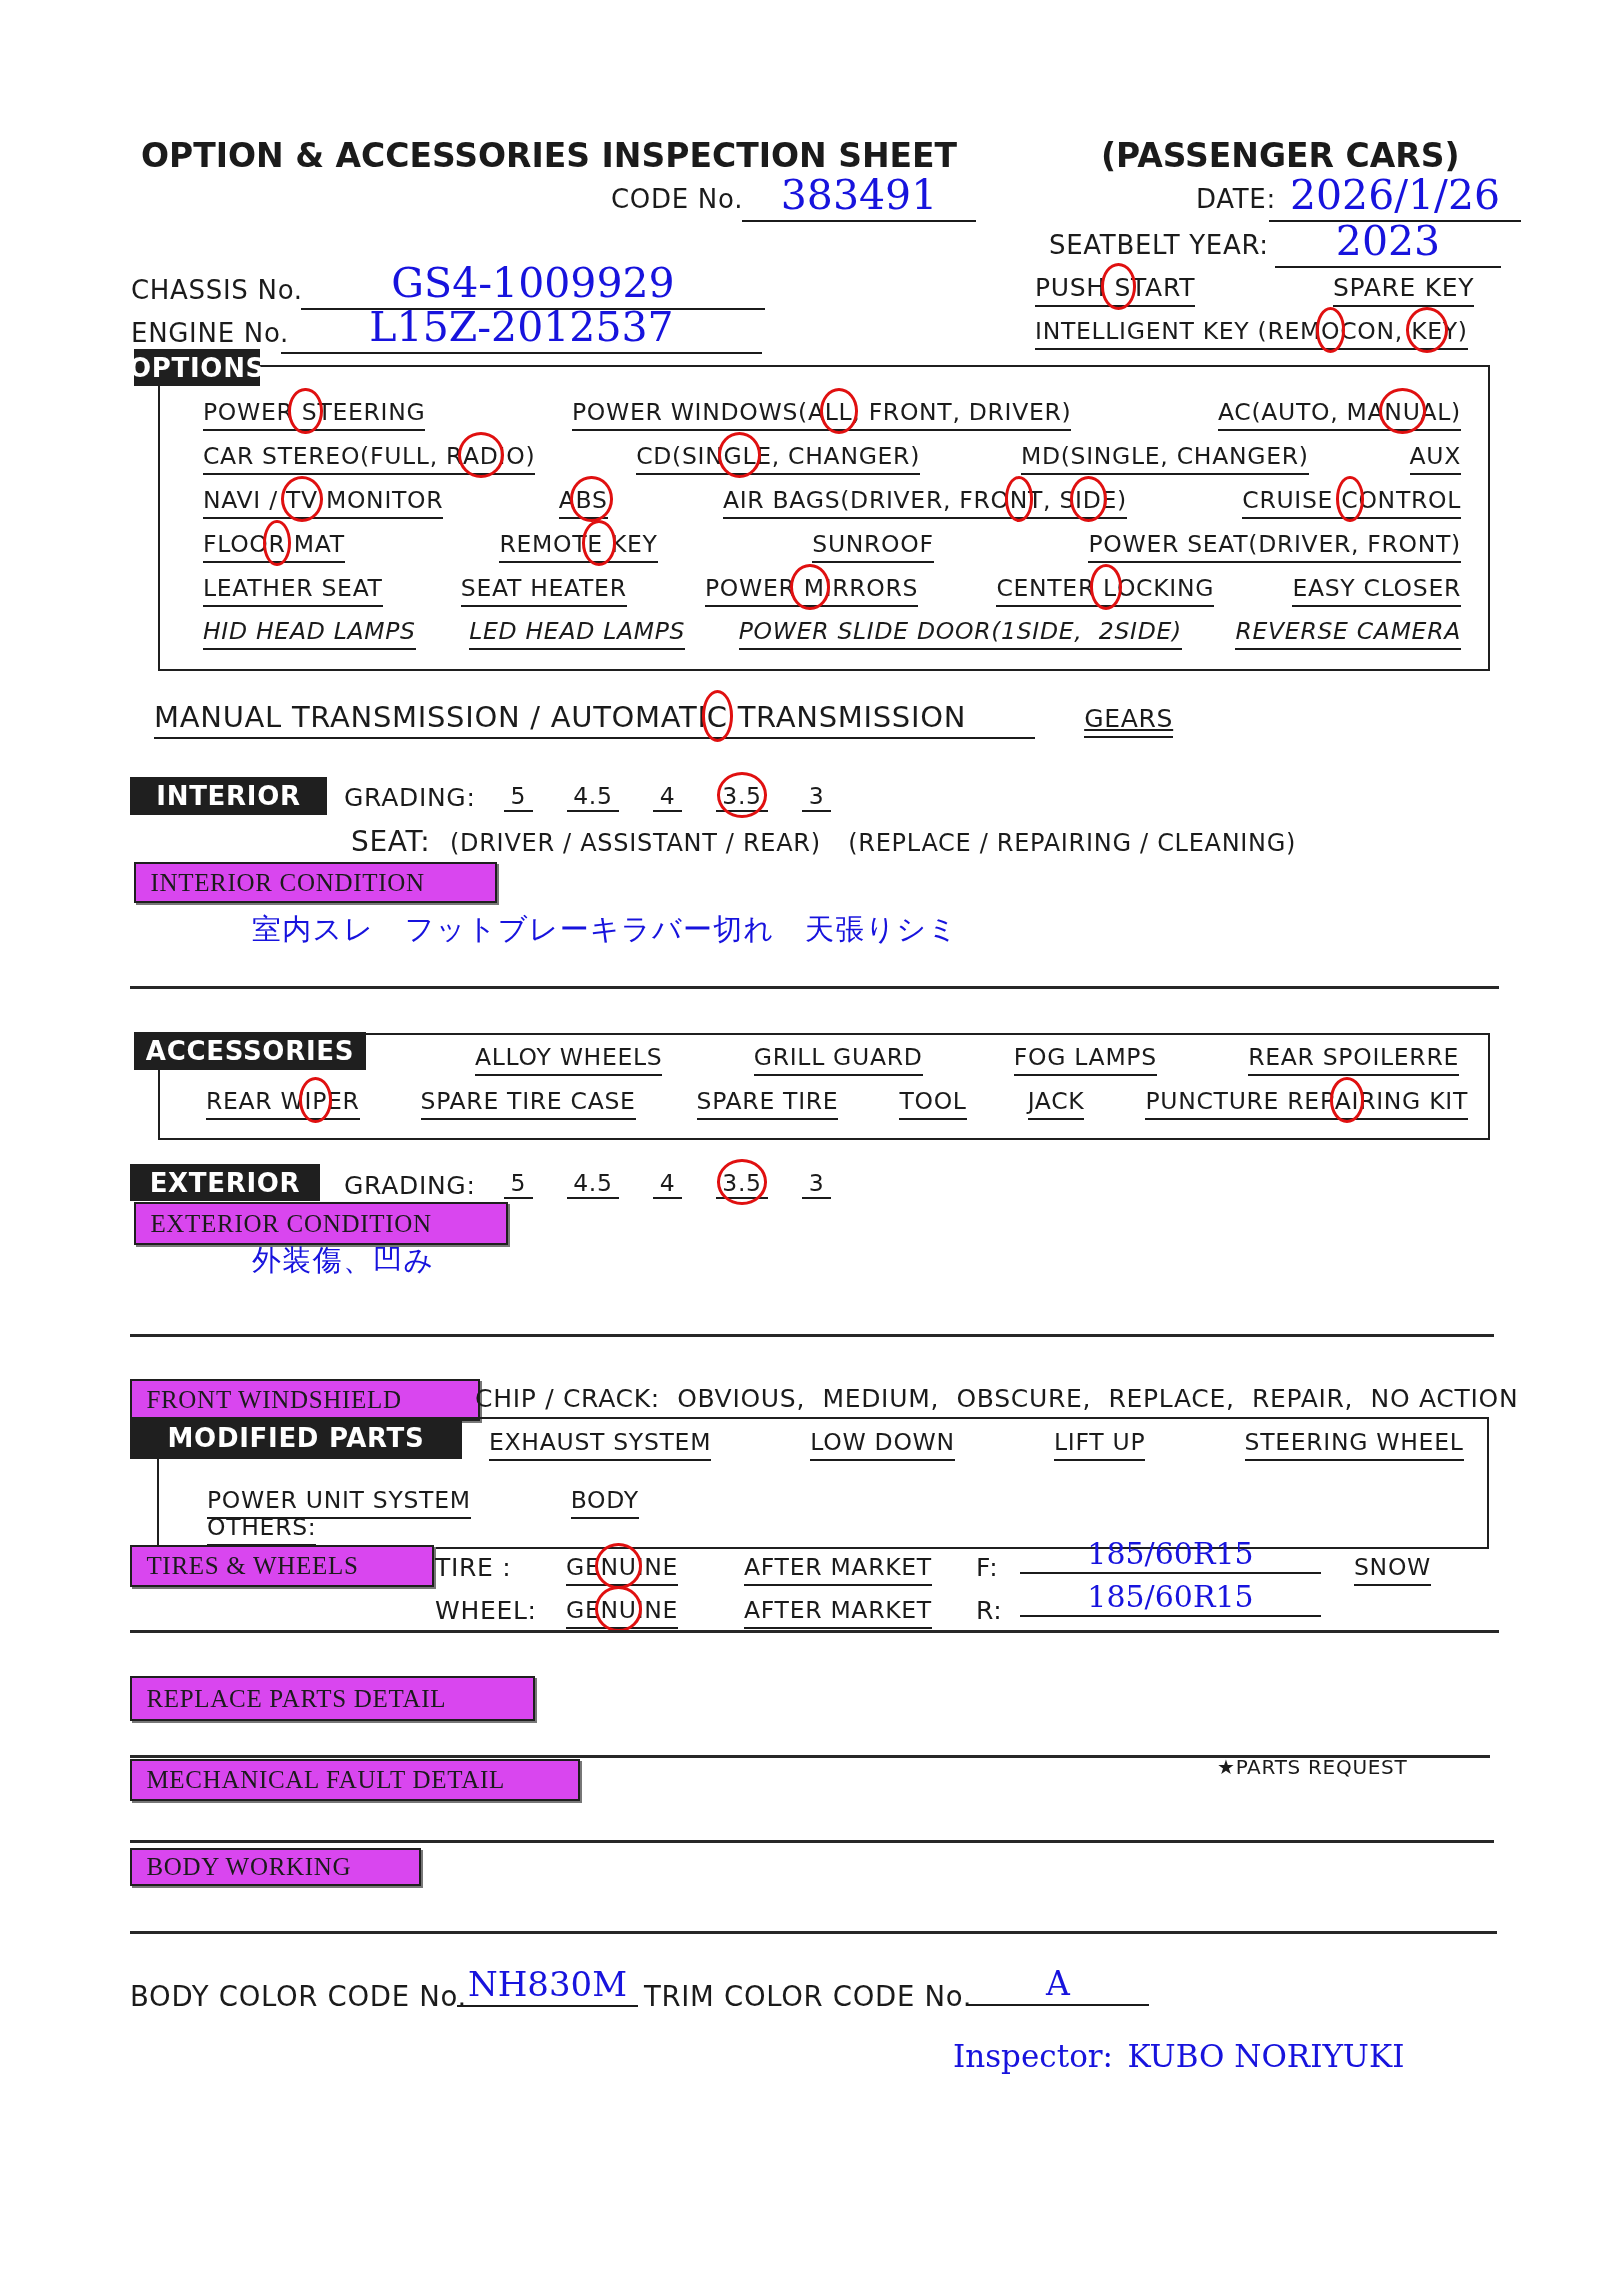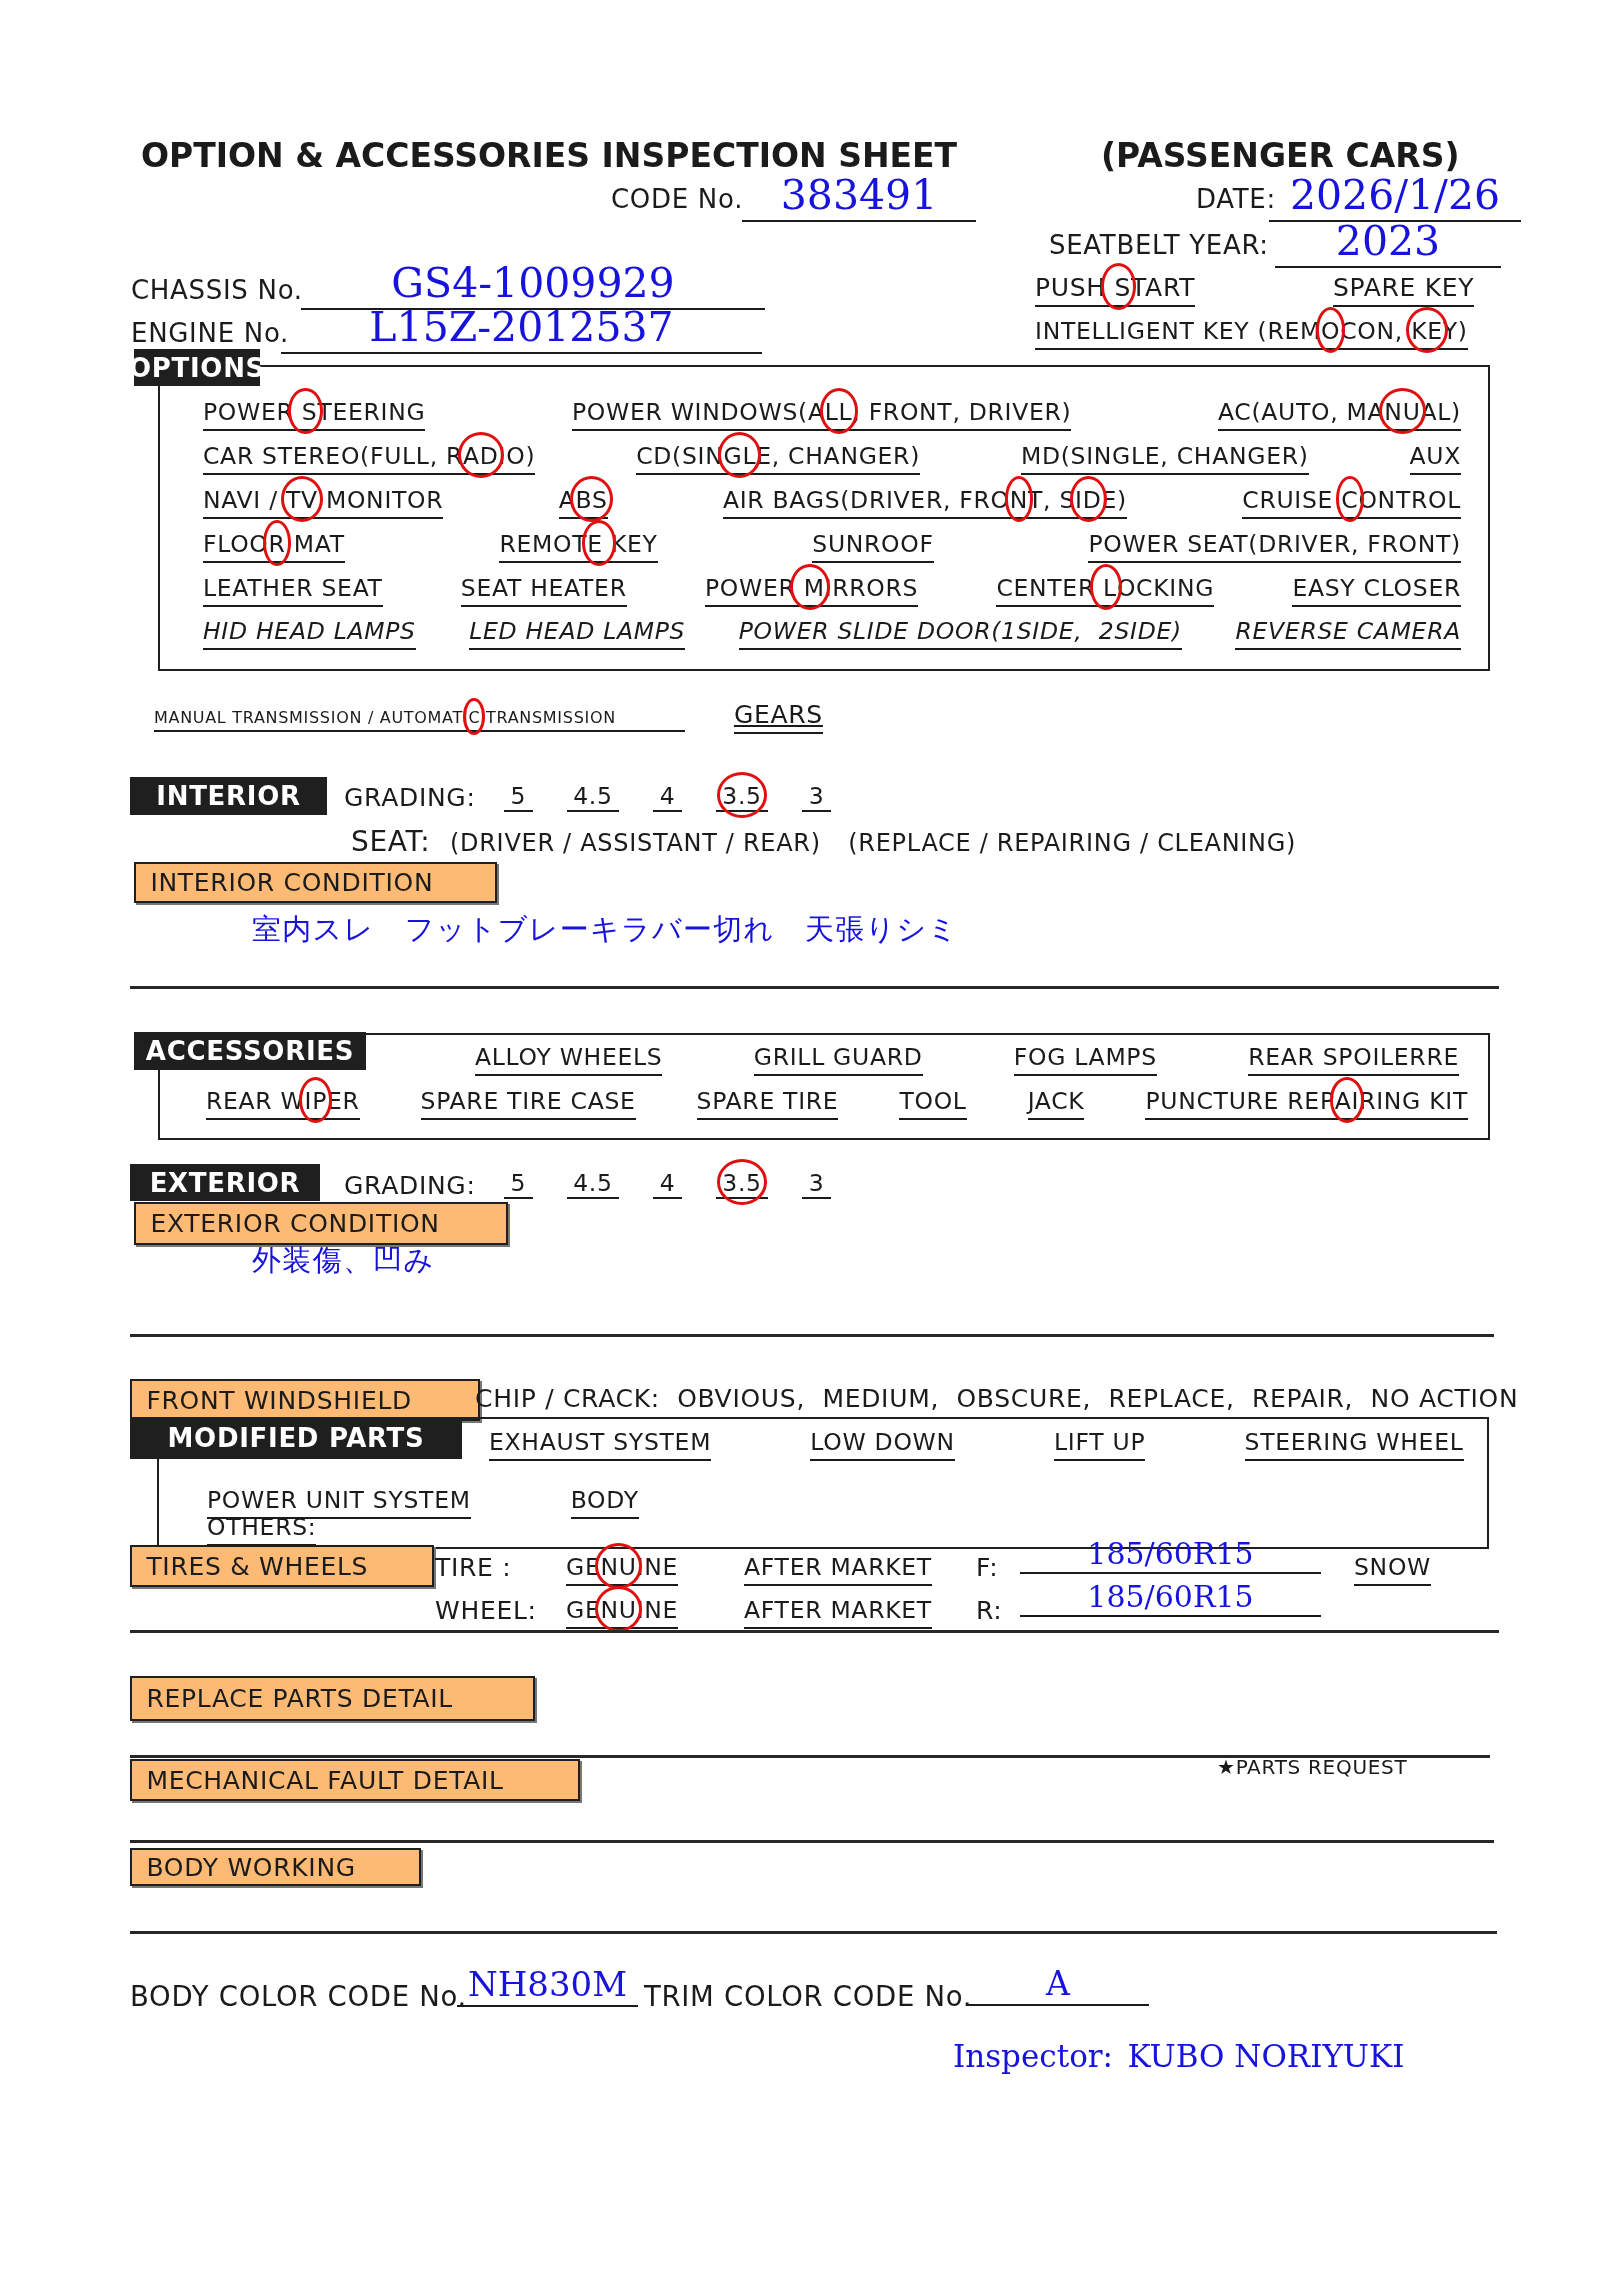--- a/index.html
+++ b/index.html
@@ -9,22 +9,22 @@
   .title{font-size:33px;font-weight:bold;letter-spacing:0px;white-space:pre;}
   .lbl{font-size:26px;letter-spacing:0.7px;white-space:pre;}
   .item{font-size:23.5px;letter-spacing:0.7px;white-space:pre;}
   .u{border-bottom:2.6px solid #1b1b1b;padding-bottom:3.3px;}
   .ink-val{font-family:"DejaVu Serif","Liberation Serif",serif;color:#1713dd;font-size:41px;
            text-align:center;border-bottom:2.6px solid #1b1b1b;padding-bottom:2.6px;line-height:1.05;white-space:pre;}
   .ink{font-family:"DejaVu Serif","Liberation Serif",serif;color:#1713dd;white-space:pre;}
   .jp-note{color:#1713dd;font-size:29px;letter-spacing:1.3px;white-space:pre;}
   .badge{background:#1f1f1f;color:#ffffff;font-weight:bold;font-size:26px;letter-spacing:0.7px;
          display:flex;align-items:center;justify-content:center;white-space:pre;}
-  .labelbox{border:2.6px solid #1f1f1f;background:#fdba74;font-size:25px;letter-spacing:0.7px;
-            display:flex;align-items:center;padding-left:14.4px;white-space:pre;box-shadow:2px 2px 0 #777;}
+  .labelbox{border:2.6px solid #1f1f1f;background:#d946ef;font-size:25px;letter-spacing:0.7px;
+            display:flex;align-items:center;padding-left:14.4px;white-space:pre;box-shadow:2px 2px 0 #777;font-family:Liberation Serif, serif;}
   .box{border:2.6px solid #1f1f1f;}
   .hr{border-top:3.3px solid #282828;height:0;}
   .row{position:absolute;display:flex;justify-content:space-between;align-items:baseline;}
   .row2{position:absolute;display:flex;align-items:baseline;}
   .circled{position:relative;display:inline-block;}
   .circled::after{content:"";position:absolute;left:-5.2px;right:-5.2px;top:-9.8px;bottom:-7.8px;
                   border:3.3px solid #e01010;border-radius:50%;pointer-events:none;}
   .grade{padding:0 6.5px;}
 </style>
 </head>
@@ -89,21 +89,21 @@
     <div class="row" style="left:43px;right:27px;top:250px;font-style:italic;">
         <span class="item u">HID HEAD LAMPS</span>
         <span class="item u">LED HEAD LAMPS</span>
         <span class="item u">POWER SLIDE DOOR(1SIDE,  2SIDE)</span>
         <span class="item u">REVERSE CAMERA</span>
       </div>
   </div>
   <div class="abs badge" style="left:134px;top:349px;width:126px;height:37px;">OPTIONS</div>
 
   <div class="abs row2" style="left:154px;top:700px;">
-    <span class="item u" style="font-size:16px;padding-right:69px;">MANUAL TRANSMISSION / AUTOMATI<span class="circled">C</span> TRANSMISSION</span>
+    <span class="item u" style="font-size:29px;padding-right:69px;">MANUAL TRANSMISSION / AUTOMATI<span class="circled">C</span> TRANSMISSION</span>
     <span class="item u" style="font-size:25px;margin-left:49px;text-decoration:underline;">GEARS</span>
   </div>
 
   <div class="abs badge" style="left:130px;top:777px;width:197px;height:38px;">INTERIOR</div>
   <div class="abs lbl" style="left:344px;top:783px;font-size:25px;">GRADING:</div>
   <div class="abs row2" style="left:504px;top:782px;gap:34px;">
       <span class="item u grade">5</span>
       <span class="item u grade">4.5</span>
       <span class="item u grade">4</span>
       <span class="item u grade"><span class="circled">3.5</span></span>

